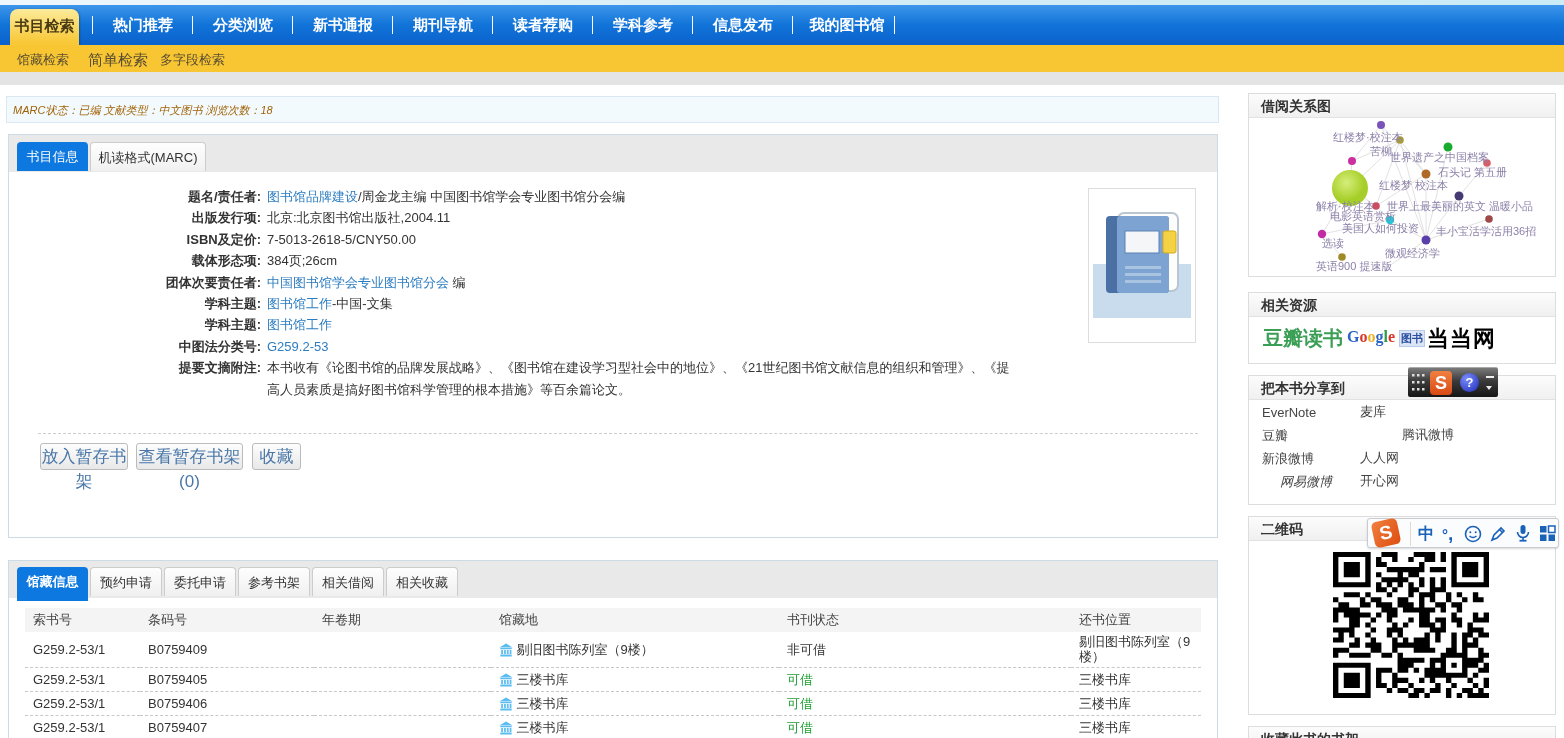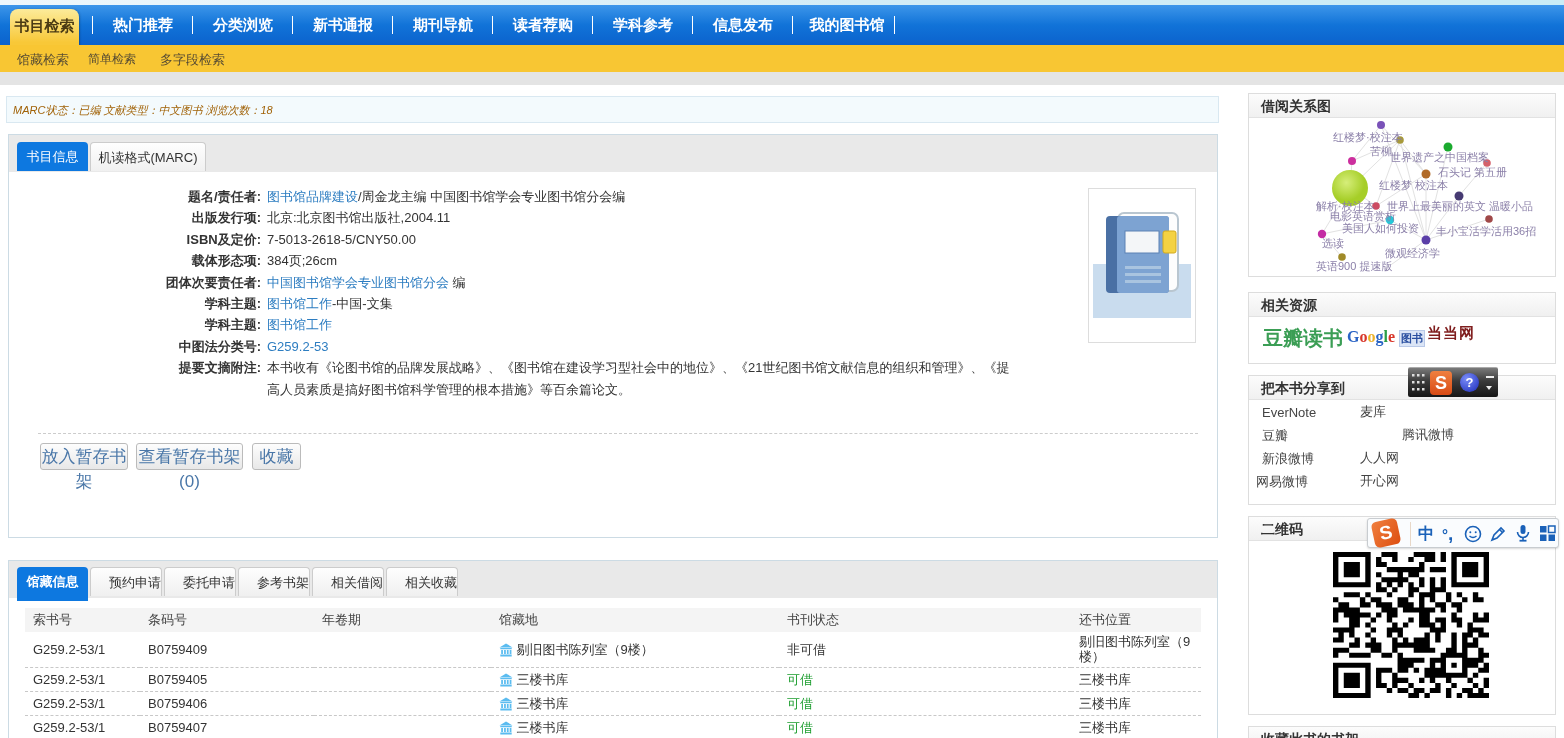--- a/index.html
+++ b/index.html
@@ -2,21 +2,21 @@
 <html><head>
 <meta charset="utf-8">
 <style>
 * { margin:0; padding:0; box-sizing:border-box; }
 body { font-family:"Liberation Sans",sans-serif; background:#fff; }
 #page { position:relative; width:1564px; height:738px; overflow:hidden; background:#fff; }
 .abs { position:absolute; }
 a { text-decoration:none; }
 .lnk { color:#2d7dc1; }
 .btn { height:27px; line-height:25px; text-align:center; font-size:17px; color:#4a77a8; background:linear-gradient(#fdfdfd,#e8e8e8); border:1px solid #bbb; border-radius:3px; }
-.tab2 { top:567px; width:72px; height:29px; background:linear-gradient(#fefefe,#f0f0f0); border:1px solid #ccc; border-bottom:none; border-radius:4px 4px 0 0; color:#333; font-size:13px; text-align:right; line-height:29px; }
+.tab2 { top:567px; width:72px; height:29px; background:linear-gradient(#fefefe,#f0f0f0); border:1px solid #ccc; border-bottom:none; border-radius:4px 4px 0 0; color:#333; font-size:13px; text-align:center; line-height:29px; }
 .panel { border:1px solid #ddd; background:#fff; }
 .phead { height:24px; line-height:24px; padding-left:12px; font-size:14px; font-weight:bold; color:#333; background:linear-gradient(#fcfcfc,#f0f0f0); border-bottom:1px solid #e2e2e2; }
 .frow { line-height:21.4px; white-space:nowrap; }
 .frow b { display:inline-block; width:253px; text-align:right; vertical-align:top; color:#333; }
 .frow .v { display:inline-block; margin-left:6px; vertical-align:top; }
 table.h { border-collapse:collapse; width:100%; font-size:13px; color:#333; }
 table.h th { background:#f4f4f4; font-weight:normal; color:#444; text-align:left; height:24px; padding:0 8px; }
 table.h td { padding:4px 8px; border-top:1px dashed #c8c8c8; line-height:15px; }
 table.h tr.r1 td { border-top:none; padding-top:2px; padding-bottom:3px; }
 .green { color:#1e9e30; }
@@ -50,21 +50,21 @@
   <i style="position:absolute;left:392px;top:0;width:1px;height:18px;background:#fff;"></i>
   <i style="position:absolute;left:492px;top:0;width:1px;height:18px;background:#fff;"></i>
   <i style="position:absolute;left:592px;top:0;width:1px;height:18px;background:#fff;"></i>
   <i style="position:absolute;left:692px;top:0;width:1px;height:18px;background:#fff;"></i>
   <i style="position:absolute;left:792px;top:0;width:1px;height:18px;background:#fff;"></i>
   <i style="position:absolute;left:894px;top:0;width:1px;height:18px;background:#fff;"></i>
 </div>
 
 <div class="abs" style="left:0;top:45px;width:1564px;height:27px;background:#f8c633;"></div>
 <div class="abs" style="left:17px;top:51px;font-size:13px;color:#574c33;">馆藏检索</div>
-<div class="abs" style="left:88px;top:51px;font-size:12px;color:#574c33;">简单检索</div>
+<div class="abs" style="left:88px;top:51px;font-size:15px;color:#574c33;">简单检索</div>
 <div class="abs" style="left:160px;top:51px;font-size:13px;color:#574c33;">多字段检索</div>
 
 <div class="abs" style="left:0;top:72px;width:1564px;height:13px;background:#e4e4e4;"></div>
 
 <div class="abs" style="left:6px;top:96px;width:1213px;height:27px;background:#f3fafd;border:1px solid #d9e8f1;"></div>
 <div class="abs" style="left:13px;top:103px;font-size:11px;color:#a16207;font-style:italic;">MARC状态：已编 文献类型：中文图书 浏览次数：18</div>
 
 <div class="abs" style="left:8px;top:134px;width:1210px;height:404px;border:1px solid #ccdbe4;background:#fff;">
   <div style="height:37px;background:#e9e9e9;"></div>
 </div>
@@ -239,29 +239,29 @@
 <text x="68" y="151">英语900 提速版</text>
 </g>
 </svg>
 </div>
 
 <div class="abs panel" style="left:1248px;top:292px;width:308px;height:72px;"></div>
 <div class="abs phead" style="left:1249px;top:293px;width:306px;">相关资源</div>
 <div class="abs" style="left:1263px;top:325px;font-size:20px;font-weight:bold;color:#3b9e55;">豆瓣读书</div>
 <div class="abs" style="left:1347px;top:328px;font-family:'Liberation Serif',serif;font-size:16px;font-weight:bold;"><span style="color:#2a64c5;">G</span><span style="color:#d8362a;">o</span><span style="color:#edb22a;">o</span><span style="color:#2a64c5;">g</span><span style="color:#2c9e48;">l</span><span style="color:#d8362a;">e</span></div>
 <div class="abs" style="left:1399px;top:330px;font-size:11px;font-weight:bold;color:#2a4fa0;background:#dbe5f6;padding:0 1px;border:1px solid #b9c9e8;">图书</div>
-<div class="abs" style="left:1427px;top:324px;font-size:15px;font-weight:bold;color:#7f1d1d;letter-spacing:1px;">当当网</div>
+<div class="abs" style="left:1427px;top:324px;font-size:22px;font-weight:bold;color:#000000;letter-spacing:1px;">当当网</div>
 
 <div class="abs panel" style="left:1248px;top:375px;width:308px;height:130px;"></div>
 <div class="abs phead" style="left:1249px;top:376px;width:306px;">把本书分享到</div>
 <div class="abs share" style="left:1248px;top:403px;width:308px;">
   <div class="shrow"><span style="margin-left:14px;">EverNote</span><span style="position:absolute;left:112px;">麦库</span></div>
   <div class="shrow"><span style="margin-left:14px;">豆瓣</span><span style="position:absolute;left:112px;margin-left:42px;">腾讯微博</span></div>
   <div class="shrow"><span style="margin-left:14px;">新浪微博</span><span style="position:absolute;left:112px;">人人网</span></div>
-  <div class="shrow"><span style="margin-left:8px;">网易微博</span><span style="position:absolute;left:112px;">开心网</span></div>
+  <div class="shrow"><span style="margin-left:32px;font-style:italic;">网易微博</span><span style="position:absolute;left:112px;">开心网</span></div>
 </div>
 
 <div class="abs" style="z-index:6;left:1408px;top:367px;width:90px;height:30px;border-radius:2px;background:linear-gradient(#7a7a7a 0%,#3a3a3a 45%,#161616 100%);border-top:1px solid #aaa;">
   <svg class="abs" style="left:4px;top:5px;" width="16" height="20" viewBox="0 0 16 20">
         <g fill="#ddd">
           <rect x="0" y="1" width="2.5" height="2.5"></rect>
           <rect x="5" y="1" width="2.5" height="2.5"></rect>
           <rect x="10" y="1" width="2.5" height="2.5"></rect>
           <rect x="0" y="8" width="2.5" height="2.5"></rect>
           <rect x="5" y="8" width="2.5" height="2.5"></rect>

